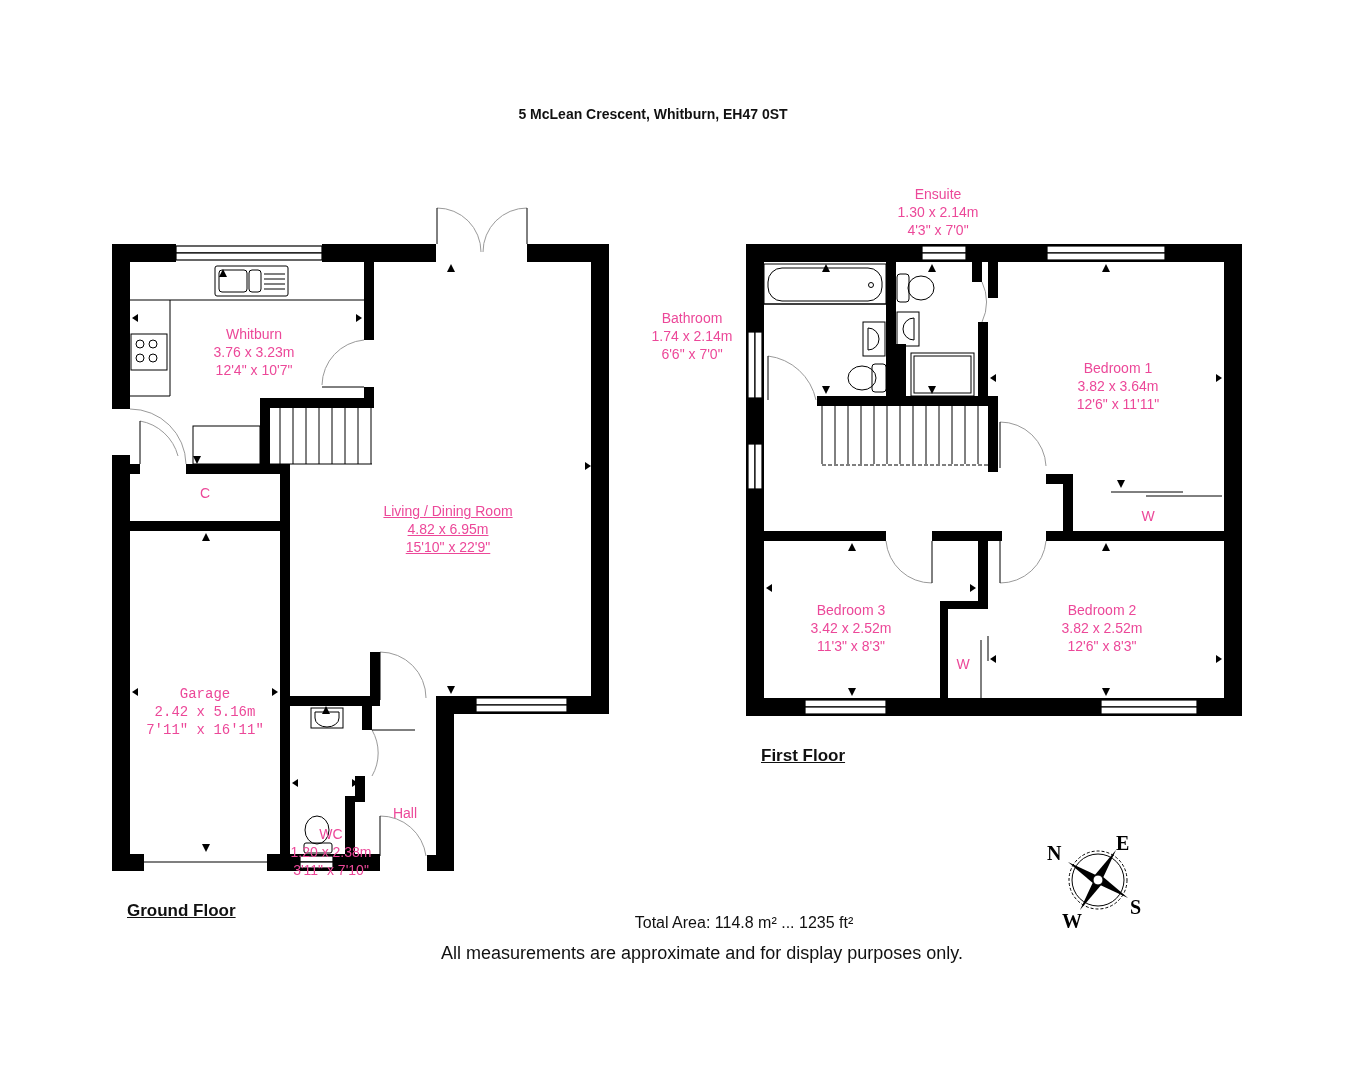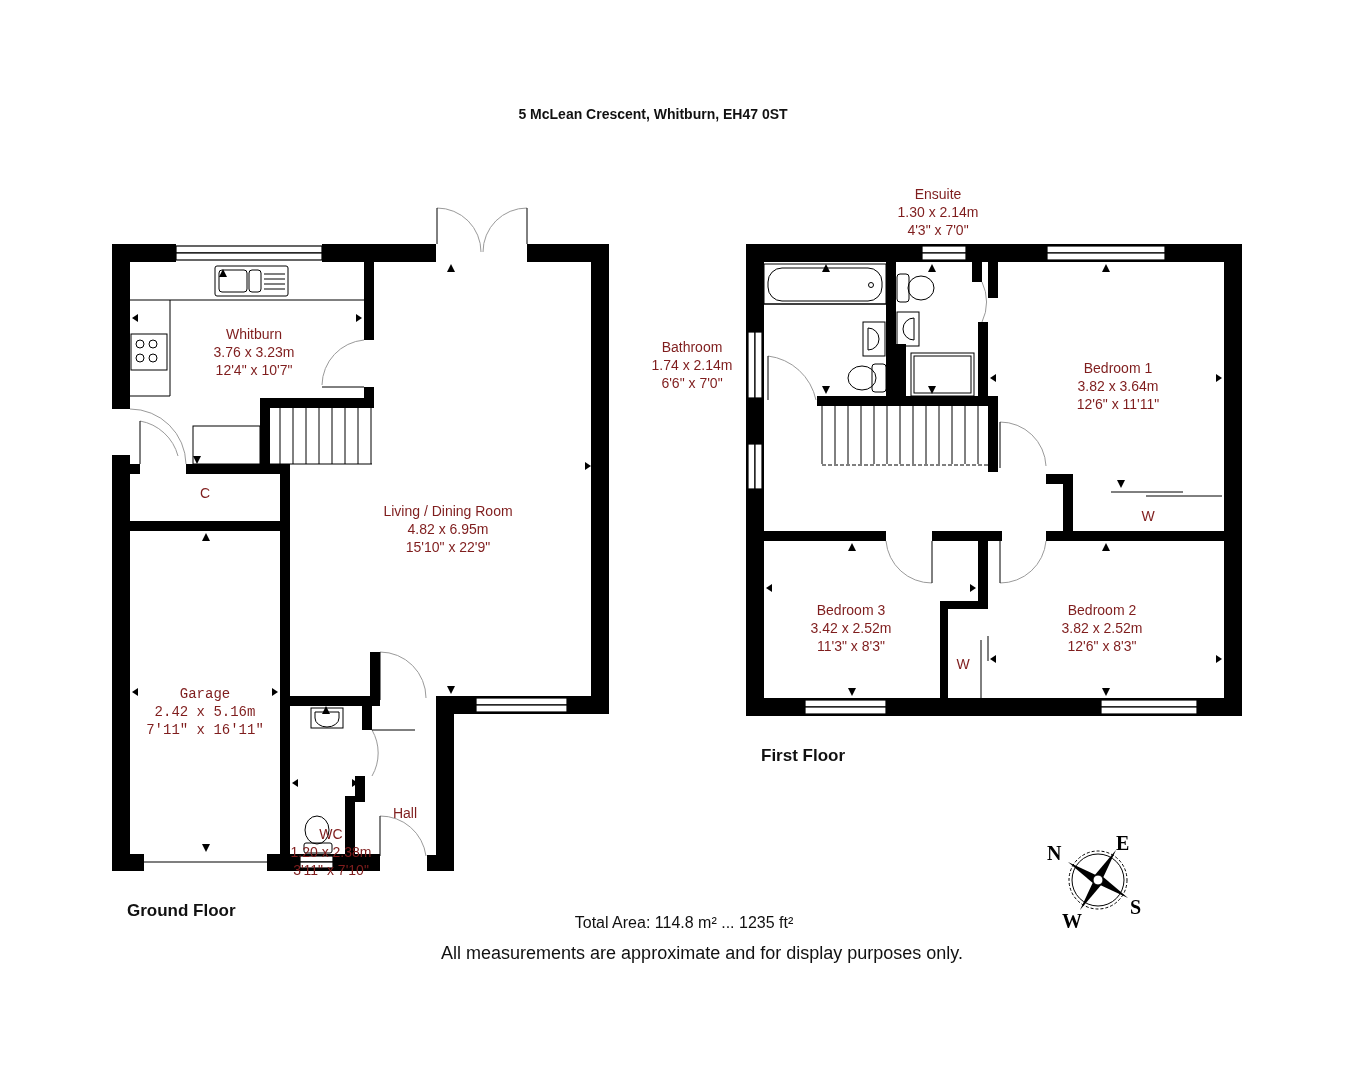--- a/index.html
+++ b/index.html
@@ -1,22 +1,22 @@
 <!DOCTYPE html>
 <html><head>
 <meta charset="utf-8">
 <style>
   html, body { margin: 0; padding: 0; background: #ffffff; }
   body { width: 1354px; height: 1080px; position: relative; overflow: hidden;
          font-family: "Liberation Sans", sans-serif; color: #111; }
   svg { position: absolute; left: 0; top: 0; }
-  .lbl { position: absolute; text-align: center; font-size: 14px; line-height: 18px; color: #7f1d1d; white-space: nowrap; transform: translateX(-50%); }
+  .lbl { position: absolute; text-align: center; font-size: 14px; line-height: 18px; color: #ec4899; white-space: nowrap; transform: translateX(-50%); }
   .title { position: absolute; left: 653px; top: 106px; transform: translateX(-50%); font-weight: bold; font-size: 14px; white-space: nowrap; }
-  .floor { position: absolute; font-weight: bold; font-size: 17px; white-space: nowrap; }
-  .total { position: absolute; left: 684px; top: 914px; transform: translateX(-50%); font-size: 16px; white-space: nowrap; }
+  .floor { position: absolute; font-weight: bold; font-size: 17px; white-space: nowrap; text-decoration: underline; }
+  .total { position: absolute; left: 744px; top: 914px; transform: translateX(-50%); font-size: 16px; white-space: nowrap; }
   .disc { position: absolute; left: 702px; top: 943px; transform: translateX(-50%); font-size: 18px; white-space: nowrap; }
   .compass-letter { font-family: "Liberation Serif", serif; font-weight: bold; font-size: 20px; }
 </style>
 </head>
 <body>
 
 <svg width="1354" height="1080" viewBox="0 0 1354 1080">
   <g fill="#000">
 
     <rect x="112" y="244" width="18" height="165"></rect>
@@ -248,21 +248,21 @@
   </g>
 </svg>
 
 <div class="title">5 McLean Crescent, Whitburn, EH47 0ST</div>
 
 <div class="lbl" style="left:254px; top:325px;">
   <div>Whitburn</div>
   <div>3.76 x 3.23m</div>
   <div>12'4" x 10'7"</div>
 </div>
-<div class="lbl" style="left:448px; top:502px;">
+<div class="lbl" style="left:448px; top:502px;text-decoration:underline;">
   <div>Living / Dining Room</div>
   <div>4.82 x 6.95m</div>
   <div>15'10" x 22'9"</div>
 </div>
 <div class="lbl" style="left:205px; top:484px;">
   <div>C</div>
 </div>
 <div class="lbl" style="left:205px; top:685px;font-family:Liberation Mono, monospace;">
   <div>Garage</div>
   <div>2.42 x 5.16m</div>
@@ -276,21 +276,21 @@
   <div>1.20 x 2.38m</div>
   <div>3'11" x 7'10"</div>
 </div>
 <div class="floor" style="left:127px; top:901px;">Ground Floor</div>
 
 <div class="lbl" style="left:938px; top:185px;">
   <div>Ensuite</div>
   <div>1.30 x 2.14m</div>
   <div>4'3" x 7'0"</div>
 </div>
-<div class="lbl" style="left:692px; top:309px;margin-top:29px;">
+<div class="lbl" style="left:692px; top:309px;">
   <div>Bathroom</div>
   <div>1.74 x 2.14m</div>
   <div>6'6" x 7'0"</div>
 </div>
 <div class="lbl" style="left:1118px; top:359px;">
   <div>Bedroom 1</div>
   <div>3.82 x 3.64m</div>
   <div>12'6" x 11'11"</div>
 </div>
 <div class="lbl" style="left:851px; top:601px;">

